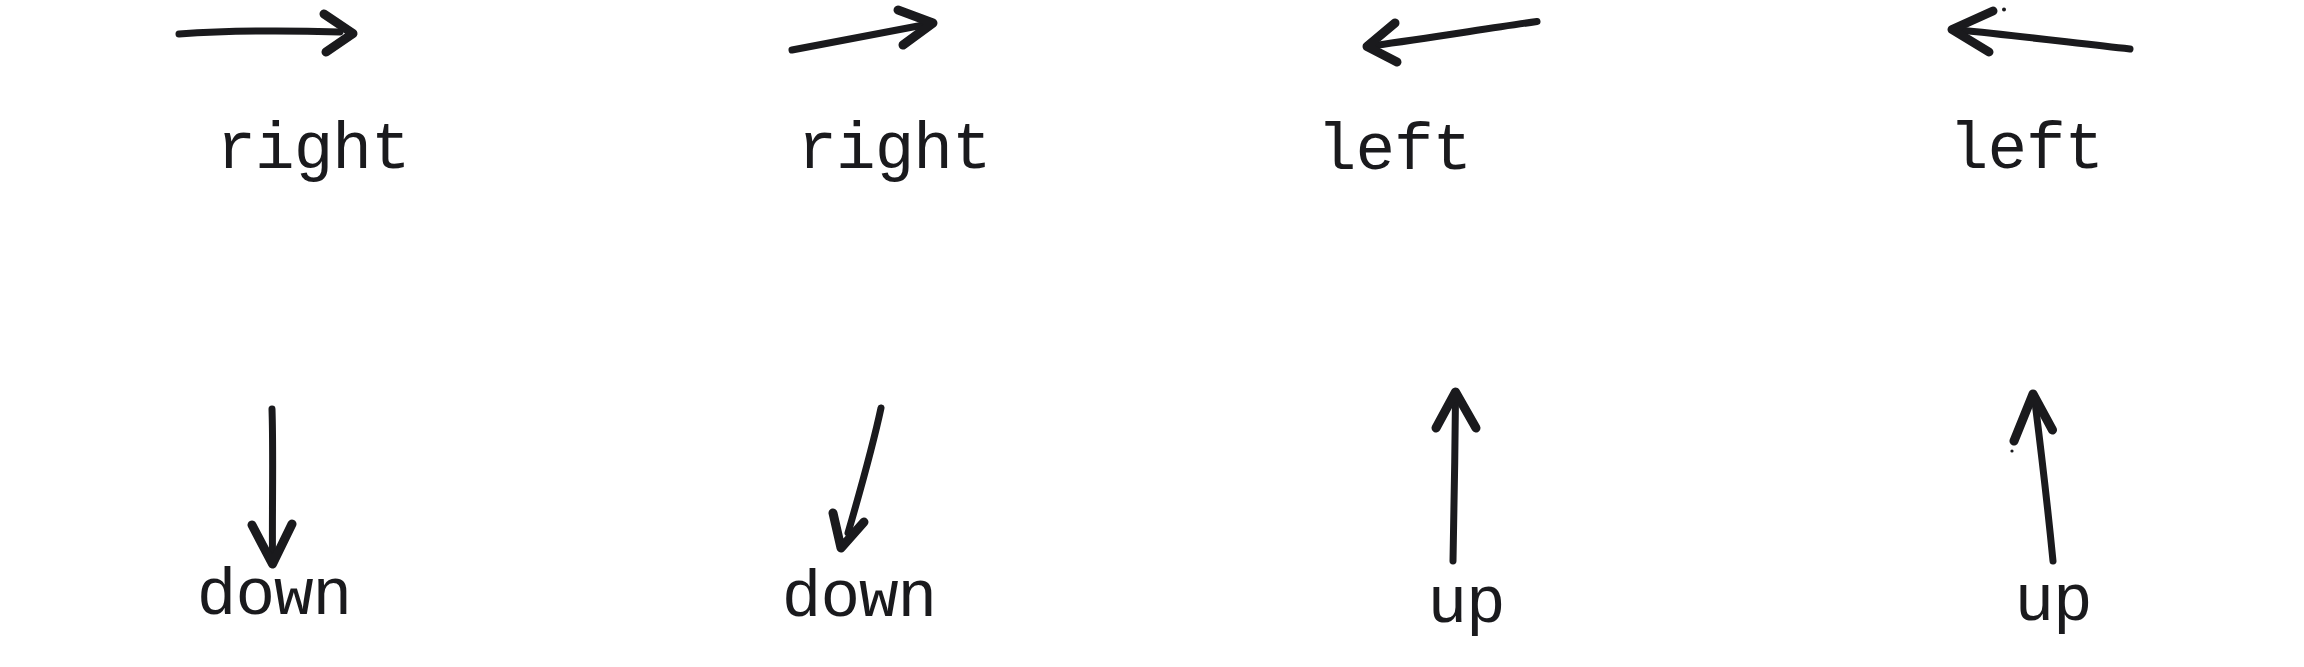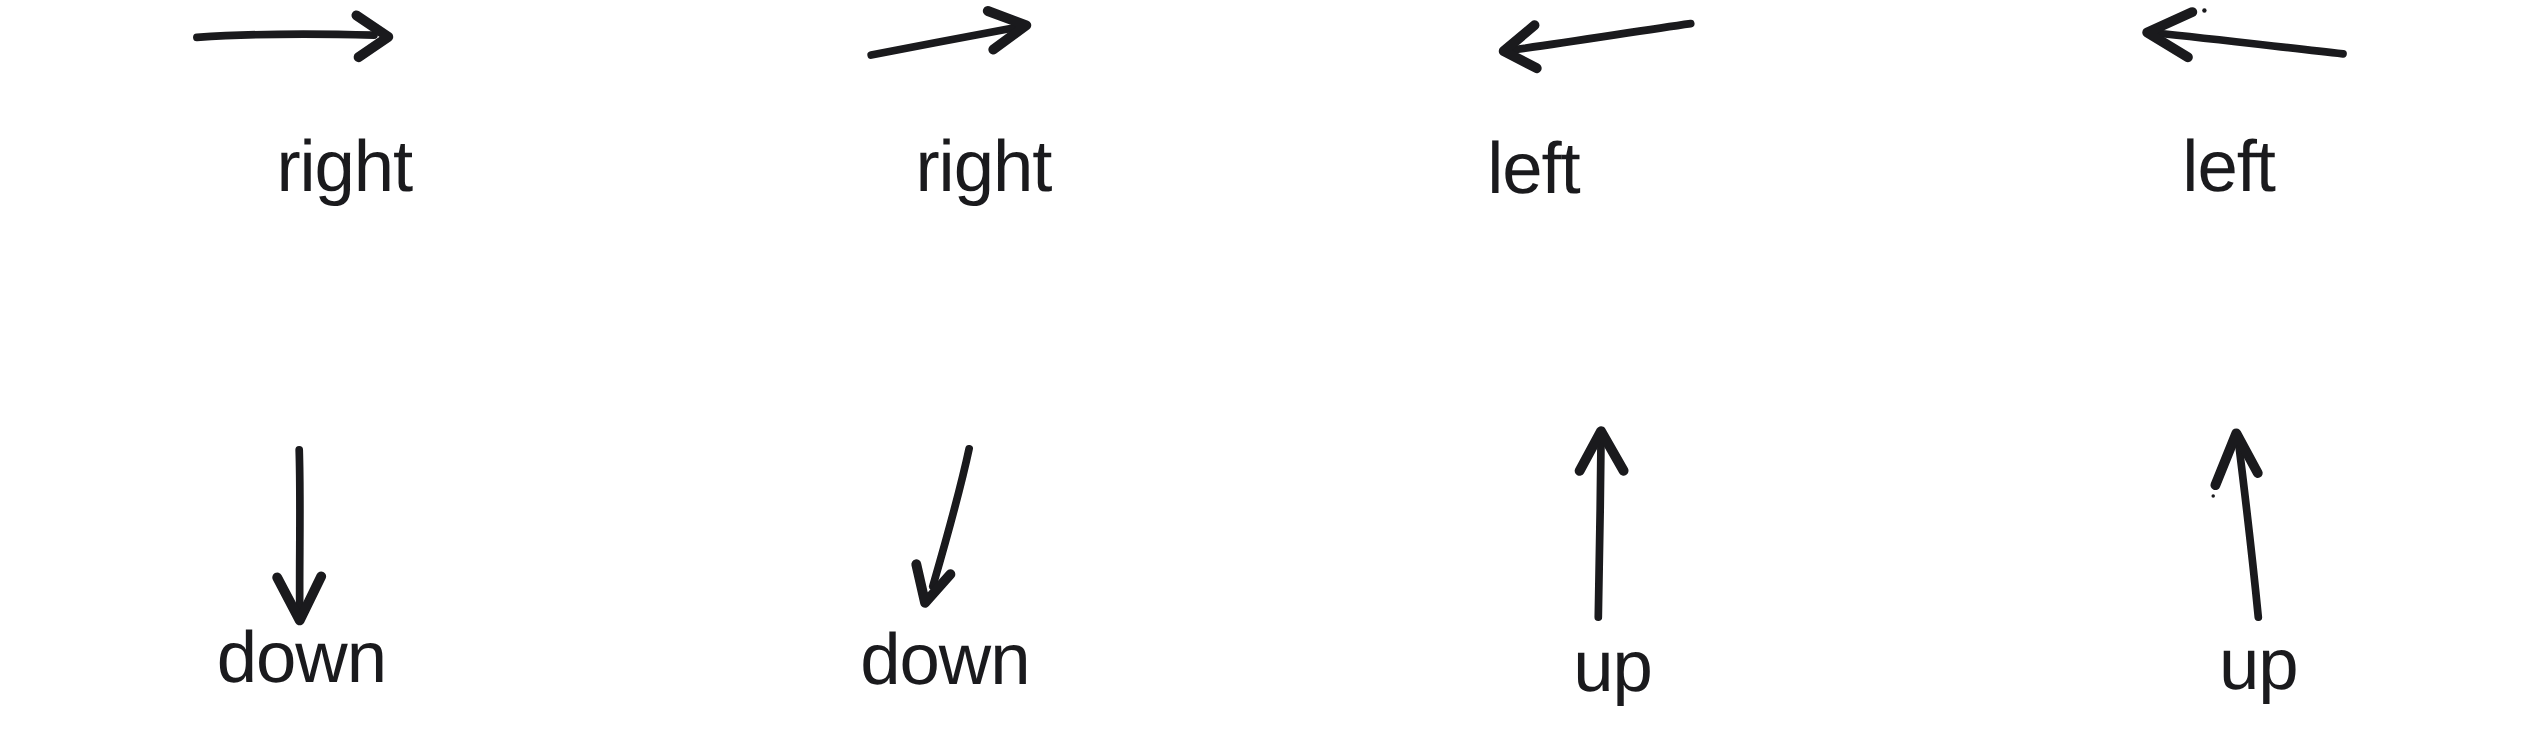--- a/index.html
+++ b/index.html
@@ -3,21 +3,21 @@
 <meta charset="utf-8">
 <style>
   * { margin: 0; padding: 0; box-sizing: border-box; }
   html, body { background: #ffffff; }
   .canvas {
     position: relative;
     width: 2304px;
     height: 667px;
     background: var(--bg, #ffffff);
     overflow: hidden;
-    font-family: Liberation Sans, sans-serif;
+    font-family: Liberation Mono, monospace;
   }
   .figure-svg { position: absolute; left: 0; top: 0; width: 2304px; height: 667px; }
   .stroke {
     stroke: var(--ink, #1a1a1d);
     fill: none;
     stroke-linecap: round;
     stroke-linejoin: round;
   }
   .shaft { stroke-width: 7; }
   .head  { stroke-width: 9; }

